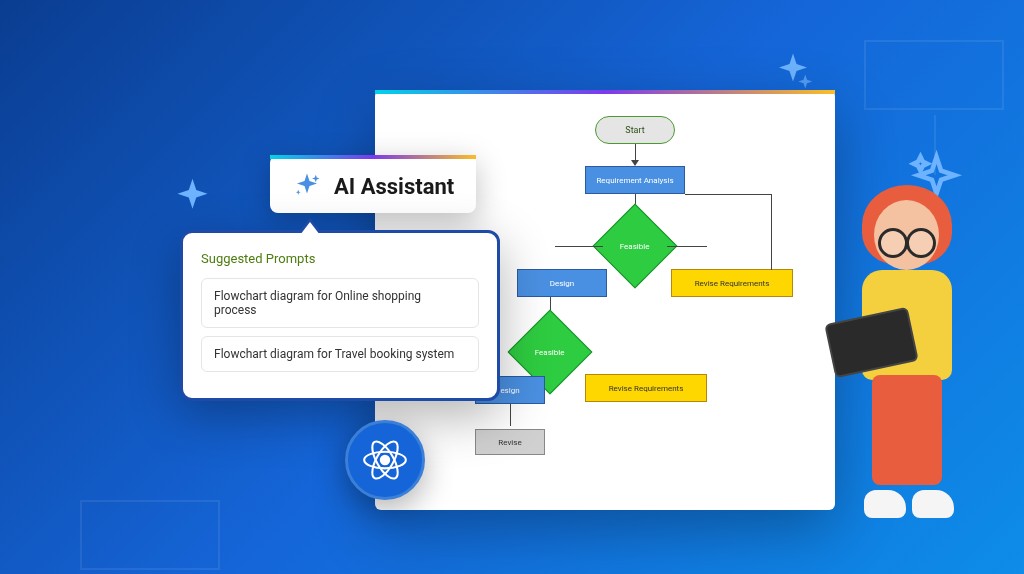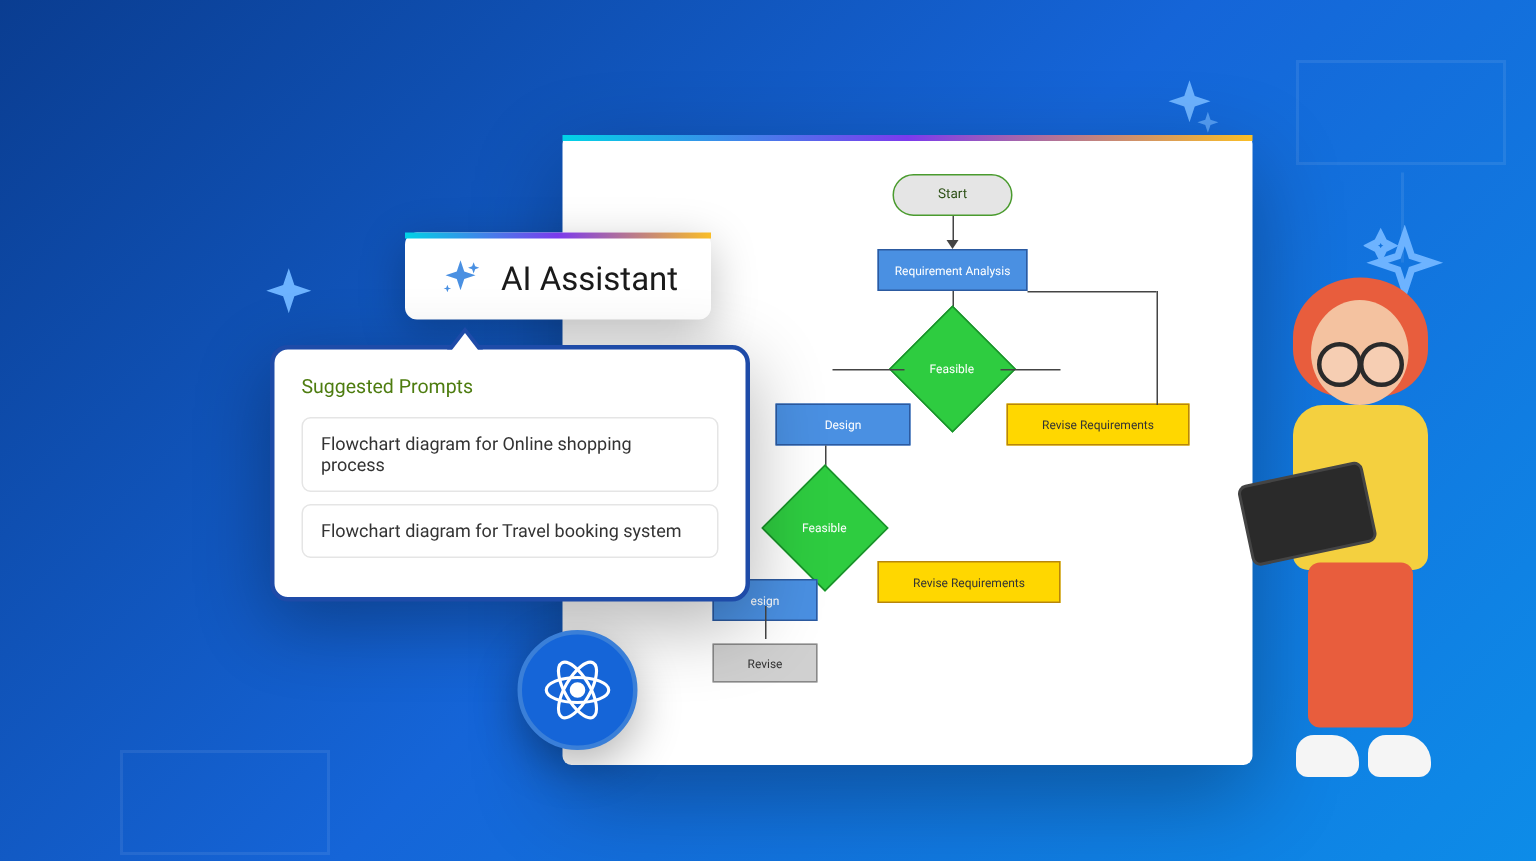--- a/index.html
+++ b/index.html
@@ -16,21 +16,21 @@
 .rect-blue{background:#4a90e2;border-color:#2c5aa0;color:#fff;width:100px;height:28px;font-size:8px}
 .rect-gray{background:#d0d0d0;border-color:#888;color:#333;width:70px;height:26px;font-size:8px}
 .diamond{background:#2ecc40;border-color:#1a8f2a;color:#fff;width:60px;height:60px;transform:rotate(45deg);font-size:8px}
 .diamond span{transform:rotate(-45deg)}
 .rect-yellow{background:#ffd700;border-color:#b8860b;color:#333;width:122px;height:28px;font-size:8px}
 .arrow{position:absolute;background:#444}
 .arrow-v{width:1px}
 .arrow-h{height:1px}
 .arrowhead{position:absolute;width:0;height:0;border-left:4px solid transparent;border-right:4px solid transparent;border-top:6px solid #444}
 .ai-chip{position:absolute;left:270px;top:155px;background:#fff;border-radius:8px;padding:12px 22px;display:flex;align-items:center;gap:12px;box-shadow:0 8px 30px rgba(0,0,0,.25);border-top:4px solid;border-image:linear-gradient(90deg,#00d4e6,#7c3aed,#fbbf24) 1}
-.ai-chip-title{font-size:22px;font-weight:400;color:#1a1a1a}
+.ai-chip-title{font-size:22px;font-weight:700;color:#1a1a1a}
 .sparkle-icon{width:30px;height:30px;color:#4a90e2}
 .prompt-panel{position:absolute;left:180px;top:230px;width:320px;background:#fff;border-radius:12px;border:3px solid #1e4ba8;padding:18px;box-shadow:0 15px 50px rgba(0,0,0,.3)}
 .prompt-panel::before{content:"";position:absolute;top:-15px;left:115px;width:0;height:0;border-left:12px solid transparent;border-right:12px solid transparent;border-bottom:15px solid #1e4ba8}
 .prompt-panel::after{content:"";position:absolute;top:-11px;left:117px;width:0;height:0;border-left:10px solid transparent;border-right:10px solid transparent;border-bottom:13px solid #fff}
 .prompt-header{color:#4d7c0f;font-size:13px;margin-bottom:12px}
 .prompt-item{background:#fff;border:1px solid #e5e5e5;border-radius:6px;padding:10px 12px;margin-bottom:8px;font-size:12px;color:#333;cursor:pointer}
 .react-badge{position:absolute;left:345px;top:420px;width:80px;height:80px;background:#1565d8;border-radius:50%;display:flex;align-items:center;justify-content:center;box-shadow:0 10px 30px rgba(0,0,0,.3);border:3px solid #3a7fd8}
 .react-badge svg{width:50px;height:50px}
 .character{position:absolute;right:45px;top:180px;width:145px;height:340px}
 .char-head{position:absolute;top:20px;left:40px;width:65px;height:70px;background:#f4c2a0;border-radius:50%}
@@ -93,21 +93,21 @@
       </div>
     <div class="node rect-yellow" style="top:175px;left:296px">
         <span>Revise Requirements</span>
       </div>
     <div class="arrow arrow-v" style="top:100px;left:396px;height:76px"></div>
     <div class="arrow arrow-h" style="top:100px;left:310px;width:86px"></div>
     <div class="arrow arrow-v" style="top:203px;left:175px;height:20px"></div>
     <div class="node diamond" style="top:228px;left:145px">
         <span>Feasible</span>
       </div>
-    <div class="node rect-blue" style="top:292px;left:100px;width:70px">
+    <div class="node rect-blue" style="top:282px;left:100px;width:70px">
         <span>esign</span>
       </div>
     <div class="node rect-yellow" style="top:280px;left:210px">
         <span>Revise Requirements</span>
       </div>
     <div class="arrow arrow-v" style="top:310px;left:135px;height:22px"></div>
     <div class="node rect-gray" style="top:335px;left:100px">
         <span>Revise</span>
       </div>
   </div>

